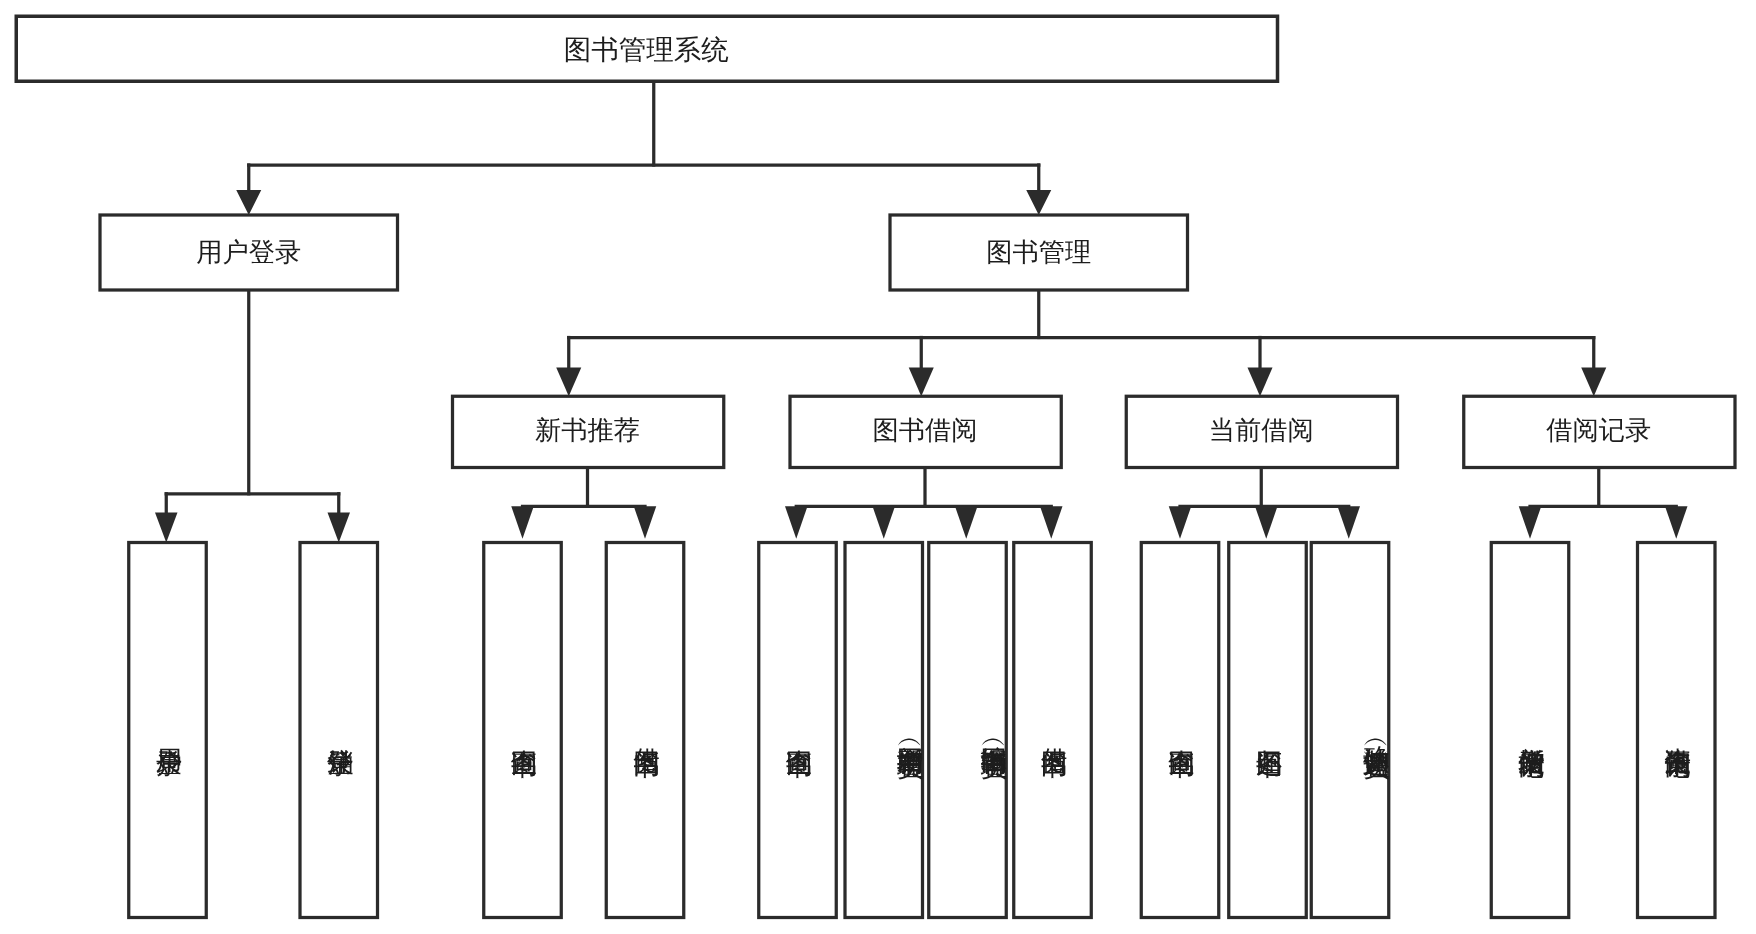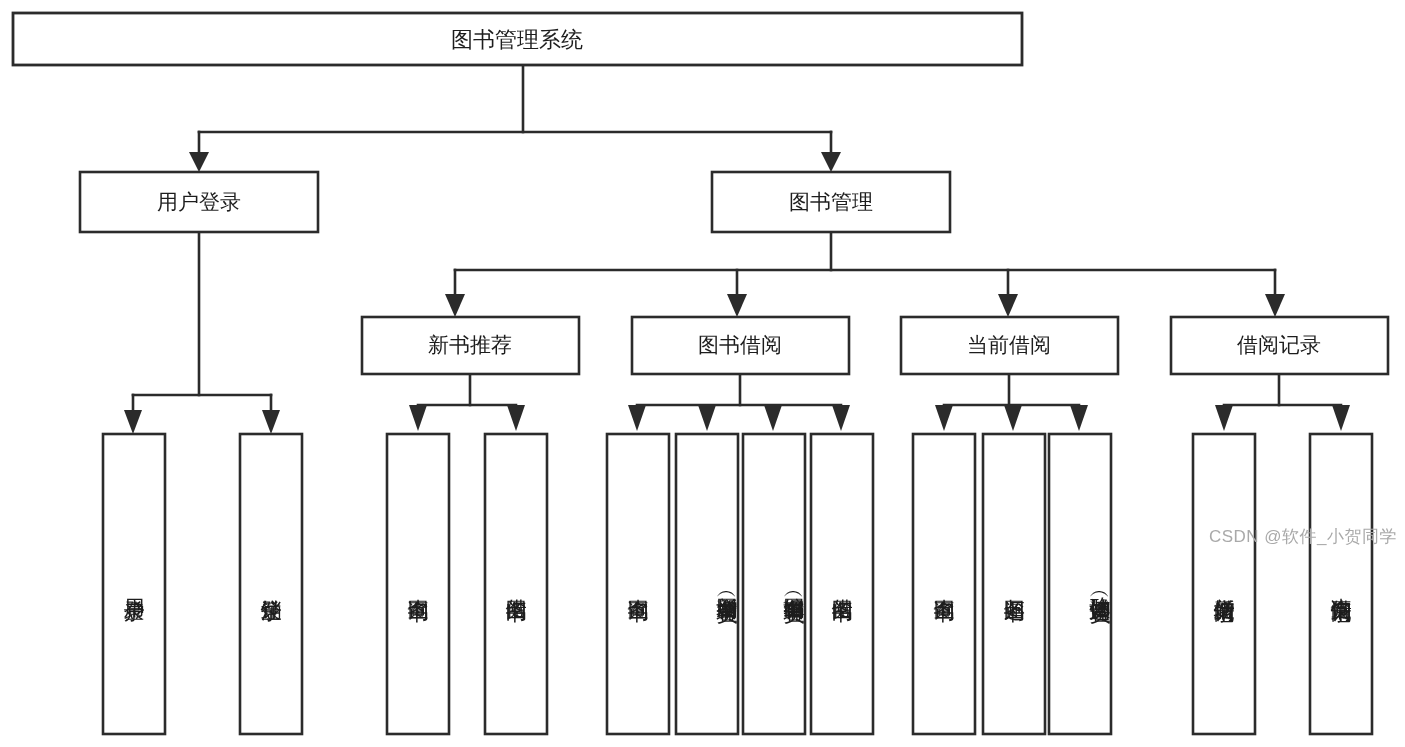--- a/index.html
+++ b/index.html
@@ -209,14 +209,13 @@
   <div class="leaf-label-wrap" style="left:607px; top:434px; width:62px; height:300px;">查询图书</div>
   <div class="leaf-label-wrap" style="left:676px; top:440px; width:62px; height:288px; align-items:flex-start;">新增图书（管理员）</div>
   <div class="leaf-label-wrap" style="left:743px; top:440px; width:62px; height:288px; align-items:flex-start;">编辑图书（管理员）</div>
   <div class="leaf-label-wrap" style="left:811px; top:434px; width:62px; height:300px;">借阅图书</div>
   <div class="leaf-label-wrap" style="left:913px; top:434px; width:62px; height:300px;">查询图书</div>
   <div class="leaf-label-wrap" style="left:983px; top:434px; width:62px; height:300px;">归还图书</div>
   <div class="leaf-label-wrap" style="left:1049px; top:440px; width:62px; height:288px; align-items:flex-start;">确认归还（管理员）</div>
   <div class="leaf-label-wrap" style="left:1193px; top:434px; width:62px; height:300px;">新增借阅记录</div>
   <div class="leaf-label-wrap" style="left:1310px; top:434px; width:62px; height:300px;">查询借阅记录</div>
 
-  <div class="watermark">CSDN @软件_小贺同学</div>
 </div>
 
 </body></html>

